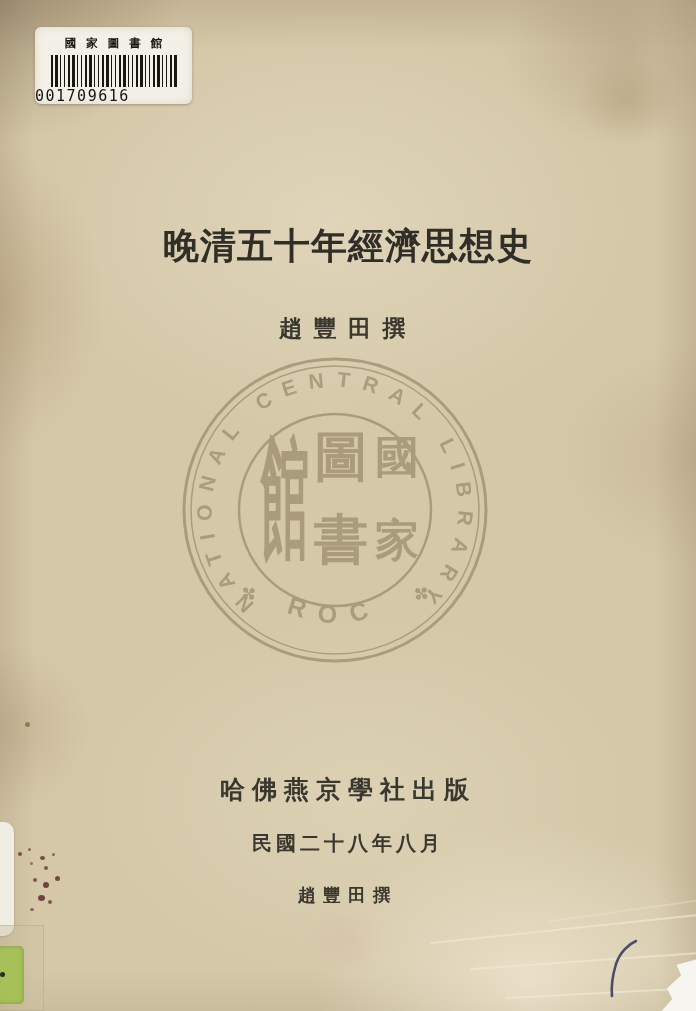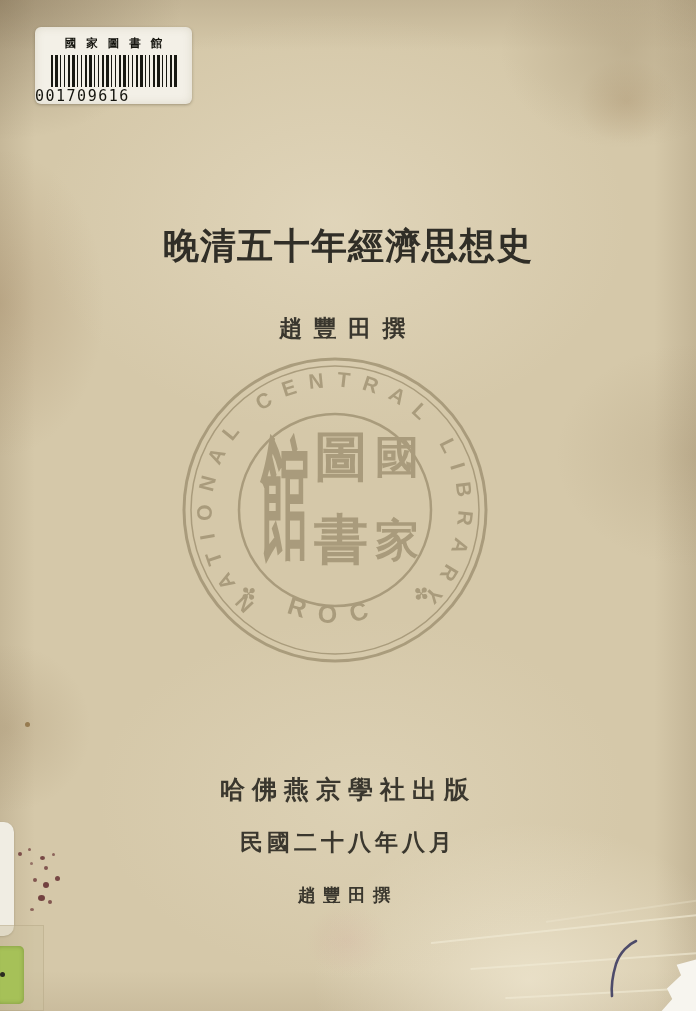--- a/index.html
+++ b/index.html
@@ -21,21 +21,21 @@
       linear-gradient(90deg, rgba(120,100,70,.16), rgba(120,100,70,0) 5%),
       linear-gradient(270deg, rgba(125,105,75,.2), rgba(125,105,75,0) 6%),
       linear-gradient(0deg, rgba(120,100,70,.12), rgba(120,100,70,0) 4%);
     font-family:"Liberation Serif","DejaVu Serif",serif;
   }
   .ctext { position:absolute; left:0; right:0; text-align:center; color:var(--ink,#3a372e); white-space:nowrap; }
   .series    { top:182px; font-size:19px;   line-height:22px; letter-spacing:5.5px; font-weight:600; }
   .title     { top:227px; font-size:36px;   line-height:38px; letter-spacing:1px;  font-weight:700; color:#302e27; margin:0; }
   .author    { top:316px; font-size:23px;   line-height:26px; letter-spacing:11.5px; font-weight:600; }
   .publisher { top:776px; font-size:25px;   line-height:28px; letter-spacing:7px;  font-weight:700; }
-  .pubdate   { top:833px; font-size:23px; line-height:20px; letter-spacing:4px;  font-weight:600;font-family:Liberation Serif, serif; }
+  .pubdate   { top:833px; font-size:20px; line-height:20px; letter-spacing:4px;  font-weight:600;font-family:Liberation Serif, serif; }
   .price     { top:885px; font-size:17.5px; line-height:20px; letter-spacing:7.5px; font-weight:600; }
 
   
   .bclabel { position:absolute; left:35px; top:27px; width:157px; height:77px;
     background:var(--label_bg,#f3f0e7); border-radius:6px;
     box-shadow:0 1px 3px rgba(60,50,30,.35), inset 0 0 8px rgba(160,150,120,.25); }
   .bclabel .lname { margin-top:9px; text-align:center; font-size:11.5px; letter-spacing:10px; text-indent:10px;
     color:#15150f; font-weight:700; font-family:"Liberation Serif",serif; white-space:nowrap; }
   .bclabel .bars { width:126px; height:32px; margin:4px auto 0;
     background:repeating-linear-gradient(90deg,#181812 0 2px, transparent 2px 4px, #181812 4px 7px,

